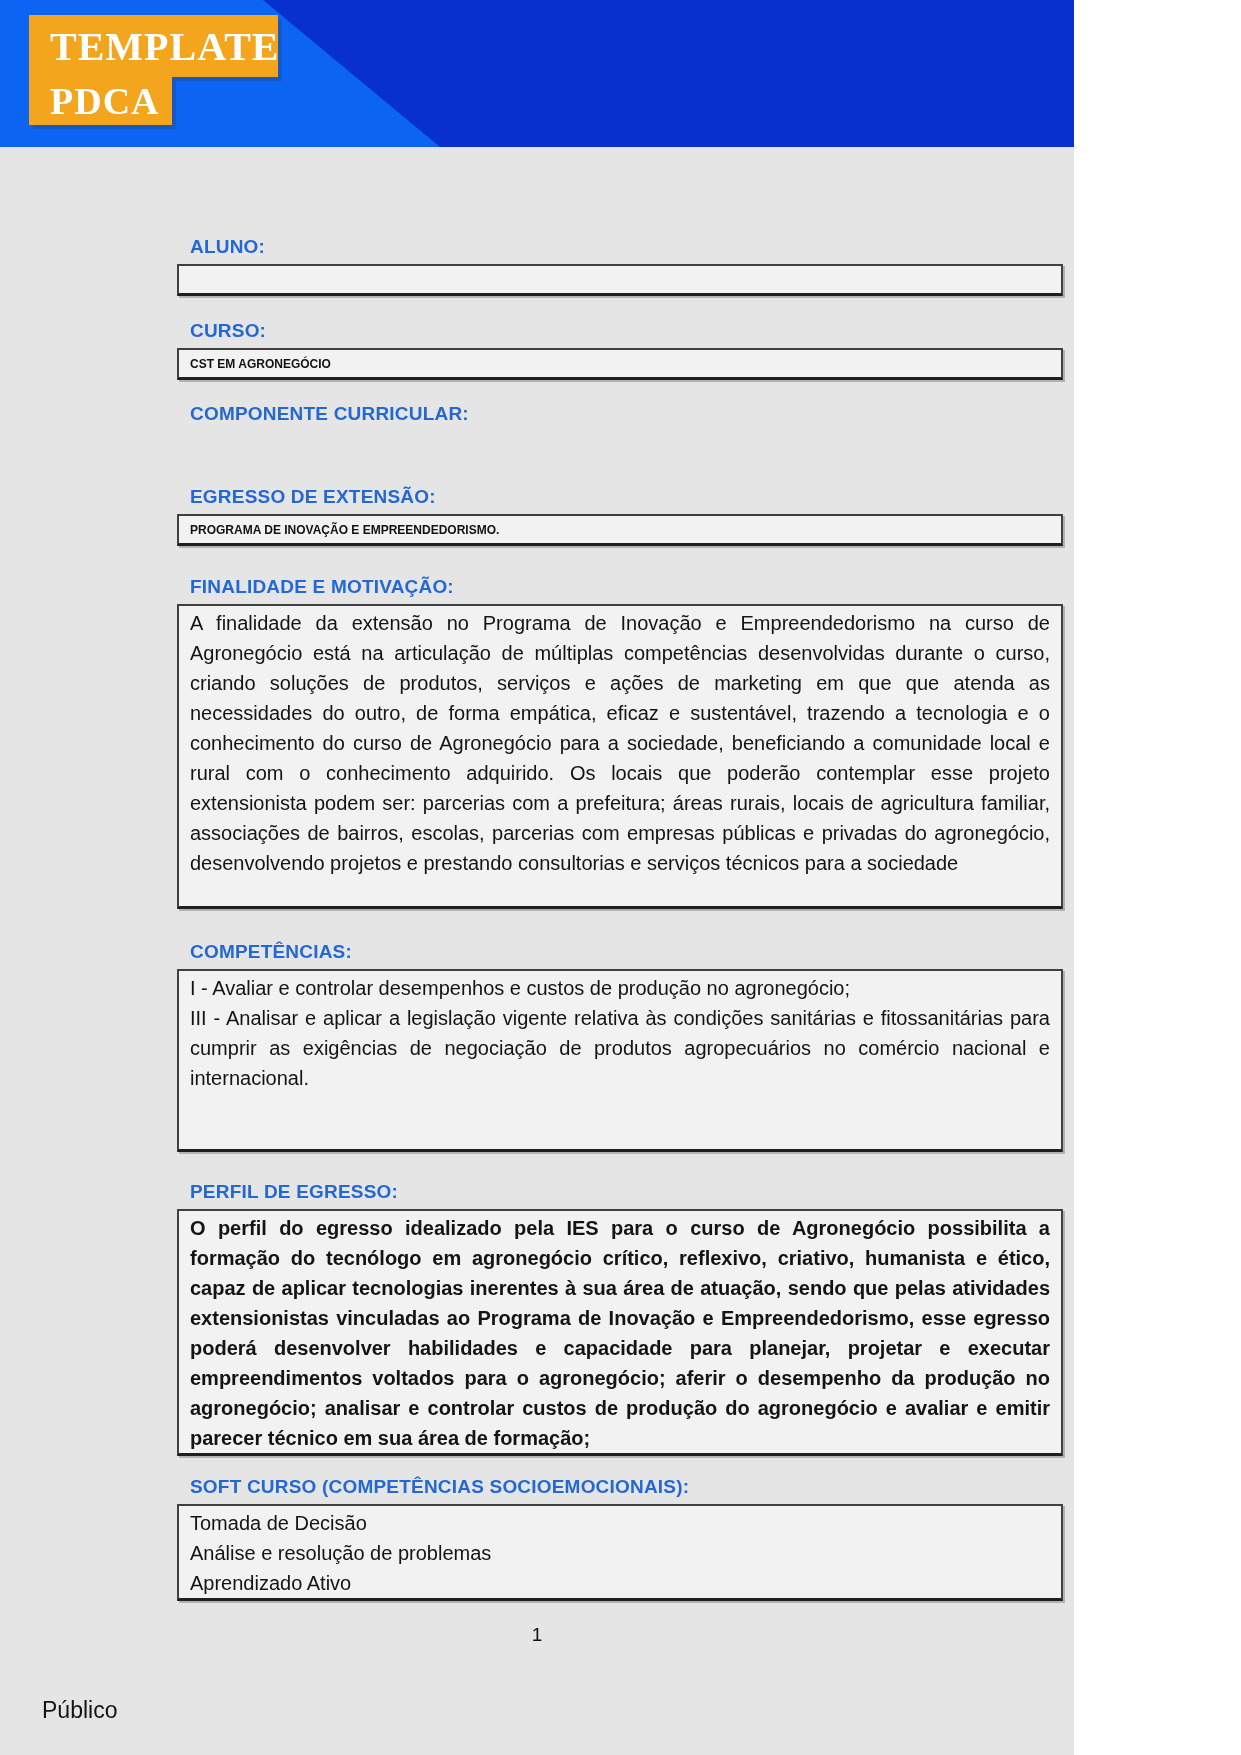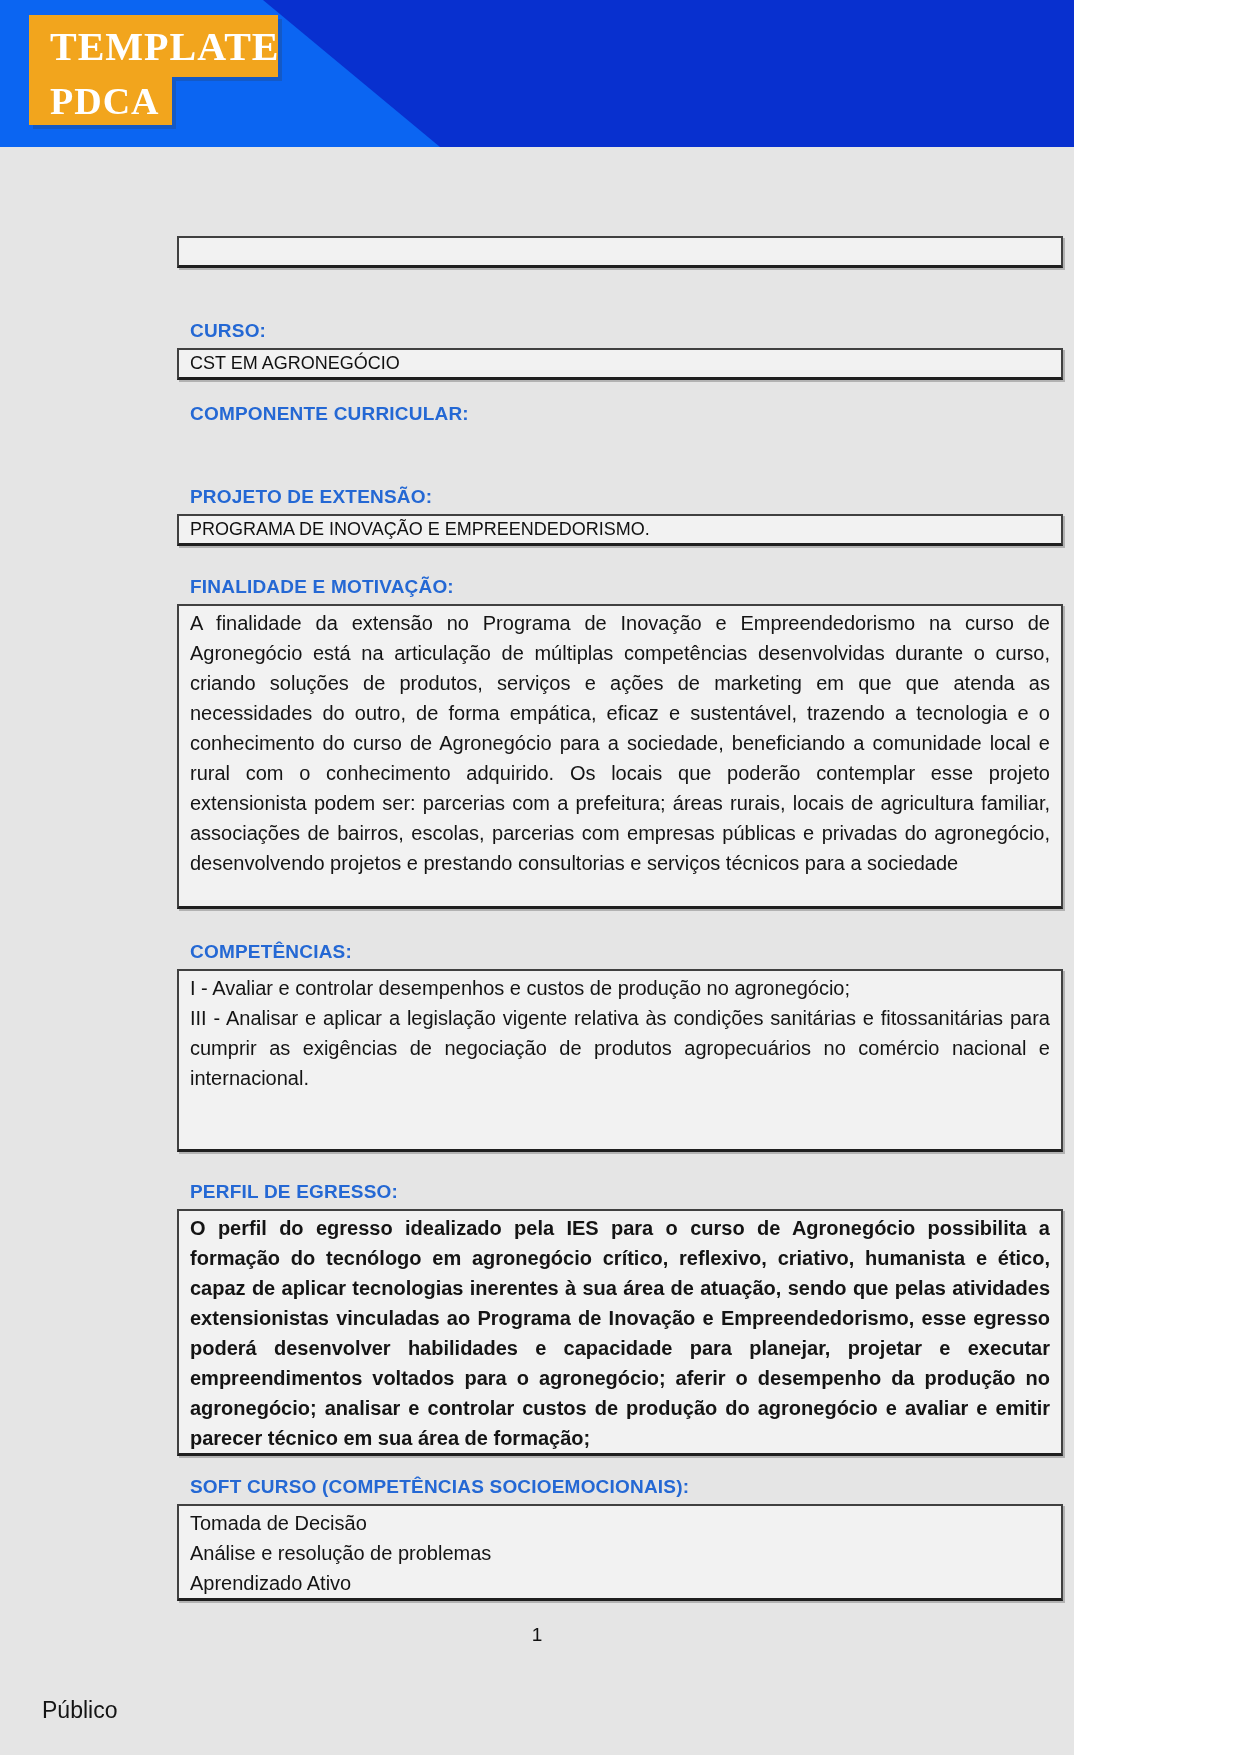--- a/index.html
+++ b/index.html
@@ -50,21 +50,21 @@
     box-sizing:border-box;width:886px;
     background:#f2f2f2;
     border:2px solid #404040;
     border-bottom:3px solid #1f1f1f;
     box-shadow:2px 2px 0 rgba(0,0,0,0.22);
   }
   .field-box{
     height:32px;
     display:flex;align-items:center;
     padding:10px 11px;
-    font-size:18px;font-weight:normal;color:#111111;
+    font-size:12px;font-weight:bold;color:#111111;
   }
   .text-box{
     padding:2px 11px 0 11px;
     font-size:20px;line-height:30px;
     text-align:justify;color:#141414;
   }
   .text-box p{margin:0;}
   
   .page-number{
     position:absolute;top:1624px;left:0;width:100%;
@@ -96,34 +96,35 @@
 
   <div class="header">
     <div class="header-dark"></div>
     <div class="logo">
       <div class="logo-row logo-row1">TEMPLATE</div>
       <div class="logo-row logo-row2">PDCA</div>
     </div>
   </div>
 
   <div class="sec" id="sec-aluno">
+    <div class="sec-label">ALUNO:</div>
     <div class="field-box"></div>
   </div>
 
   <div class="sec" id="sec-curso">
     <div class="sec-label">CURSO:</div>
     <div class="field-box">CST EM AGRONEGÓCIO</div>
   </div>
 
   <div class="sec" id="sec-componente">
     <div class="sec-label">COMPONENTE CURRICULAR:</div>
   </div>
 
   <div class="sec" id="sec-programa">
-    <div class="sec-label">PROJETO DE EXTENSÃO:</div>
+    <div class="sec-label">EGRESSO DE EXTENSÃO:</div>
     <div class="field-box">PROGRAMA DE INOVAÇÃO E EMPREENDEDORISMO.</div>
   </div>
 
   <div class="sec" id="sec-finalidade">
     <div class="sec-label">FINALIDADE E MOTIVAÇÃO:</div>
     <div class="text-box" id="box-finalidade">
       <p>A finalidade da extensão no Programa de Inovação e Empreendedorismo na curso de Agronegócio está na articulação de múltiplas competências desenvolvidas durante o curso, criando soluções de produtos, serviços e ações de marketing em que que atenda as necessidades do outro, de forma empática, eficaz e sustentável, trazendo a tecnologia e o conhecimento do curso de Agronegócio para a sociedade, beneficiando a comunidade local e rural com o conhecimento adquirido. Os locais que poderão contemplar esse projeto extensionista podem ser: parcerias com a prefeitura; áreas rurais, locais de agricultura familiar, associações de bairros, escolas, parcerias com empresas públicas e privadas do agronegócio, desenvolvendo projetos e prestando consultorias e serviços técnicos para a sociedade</p>
     </div>
   </div>
 

